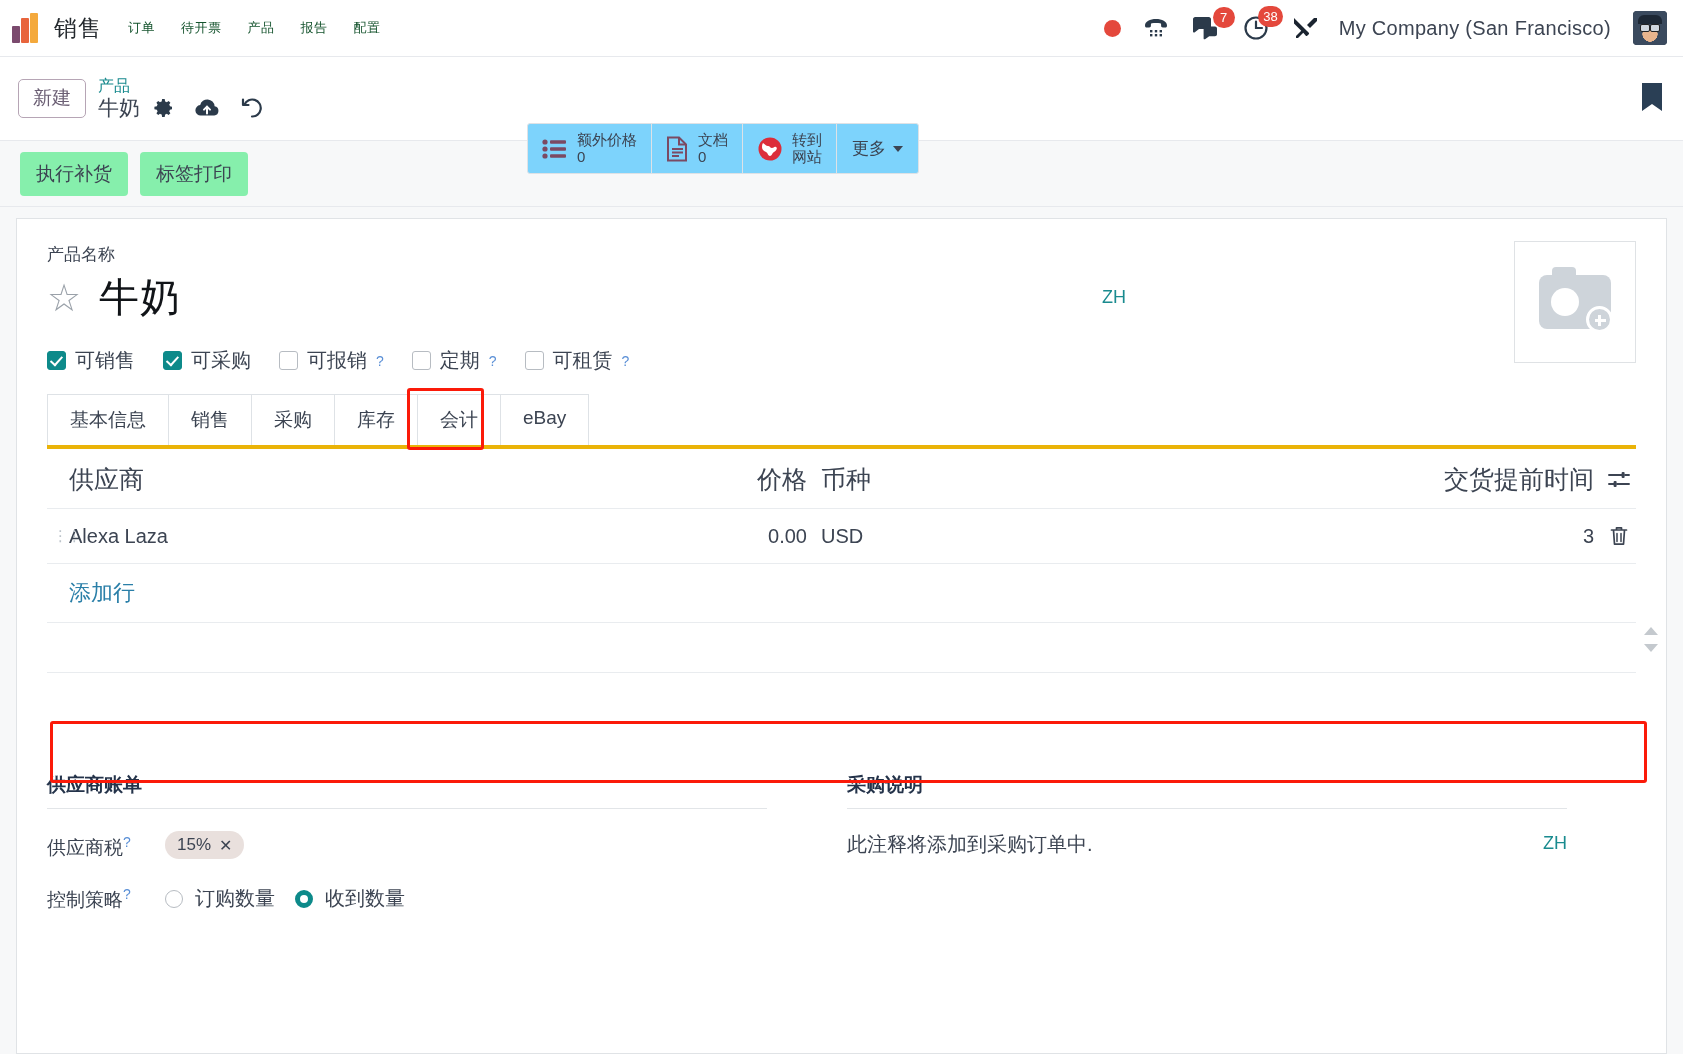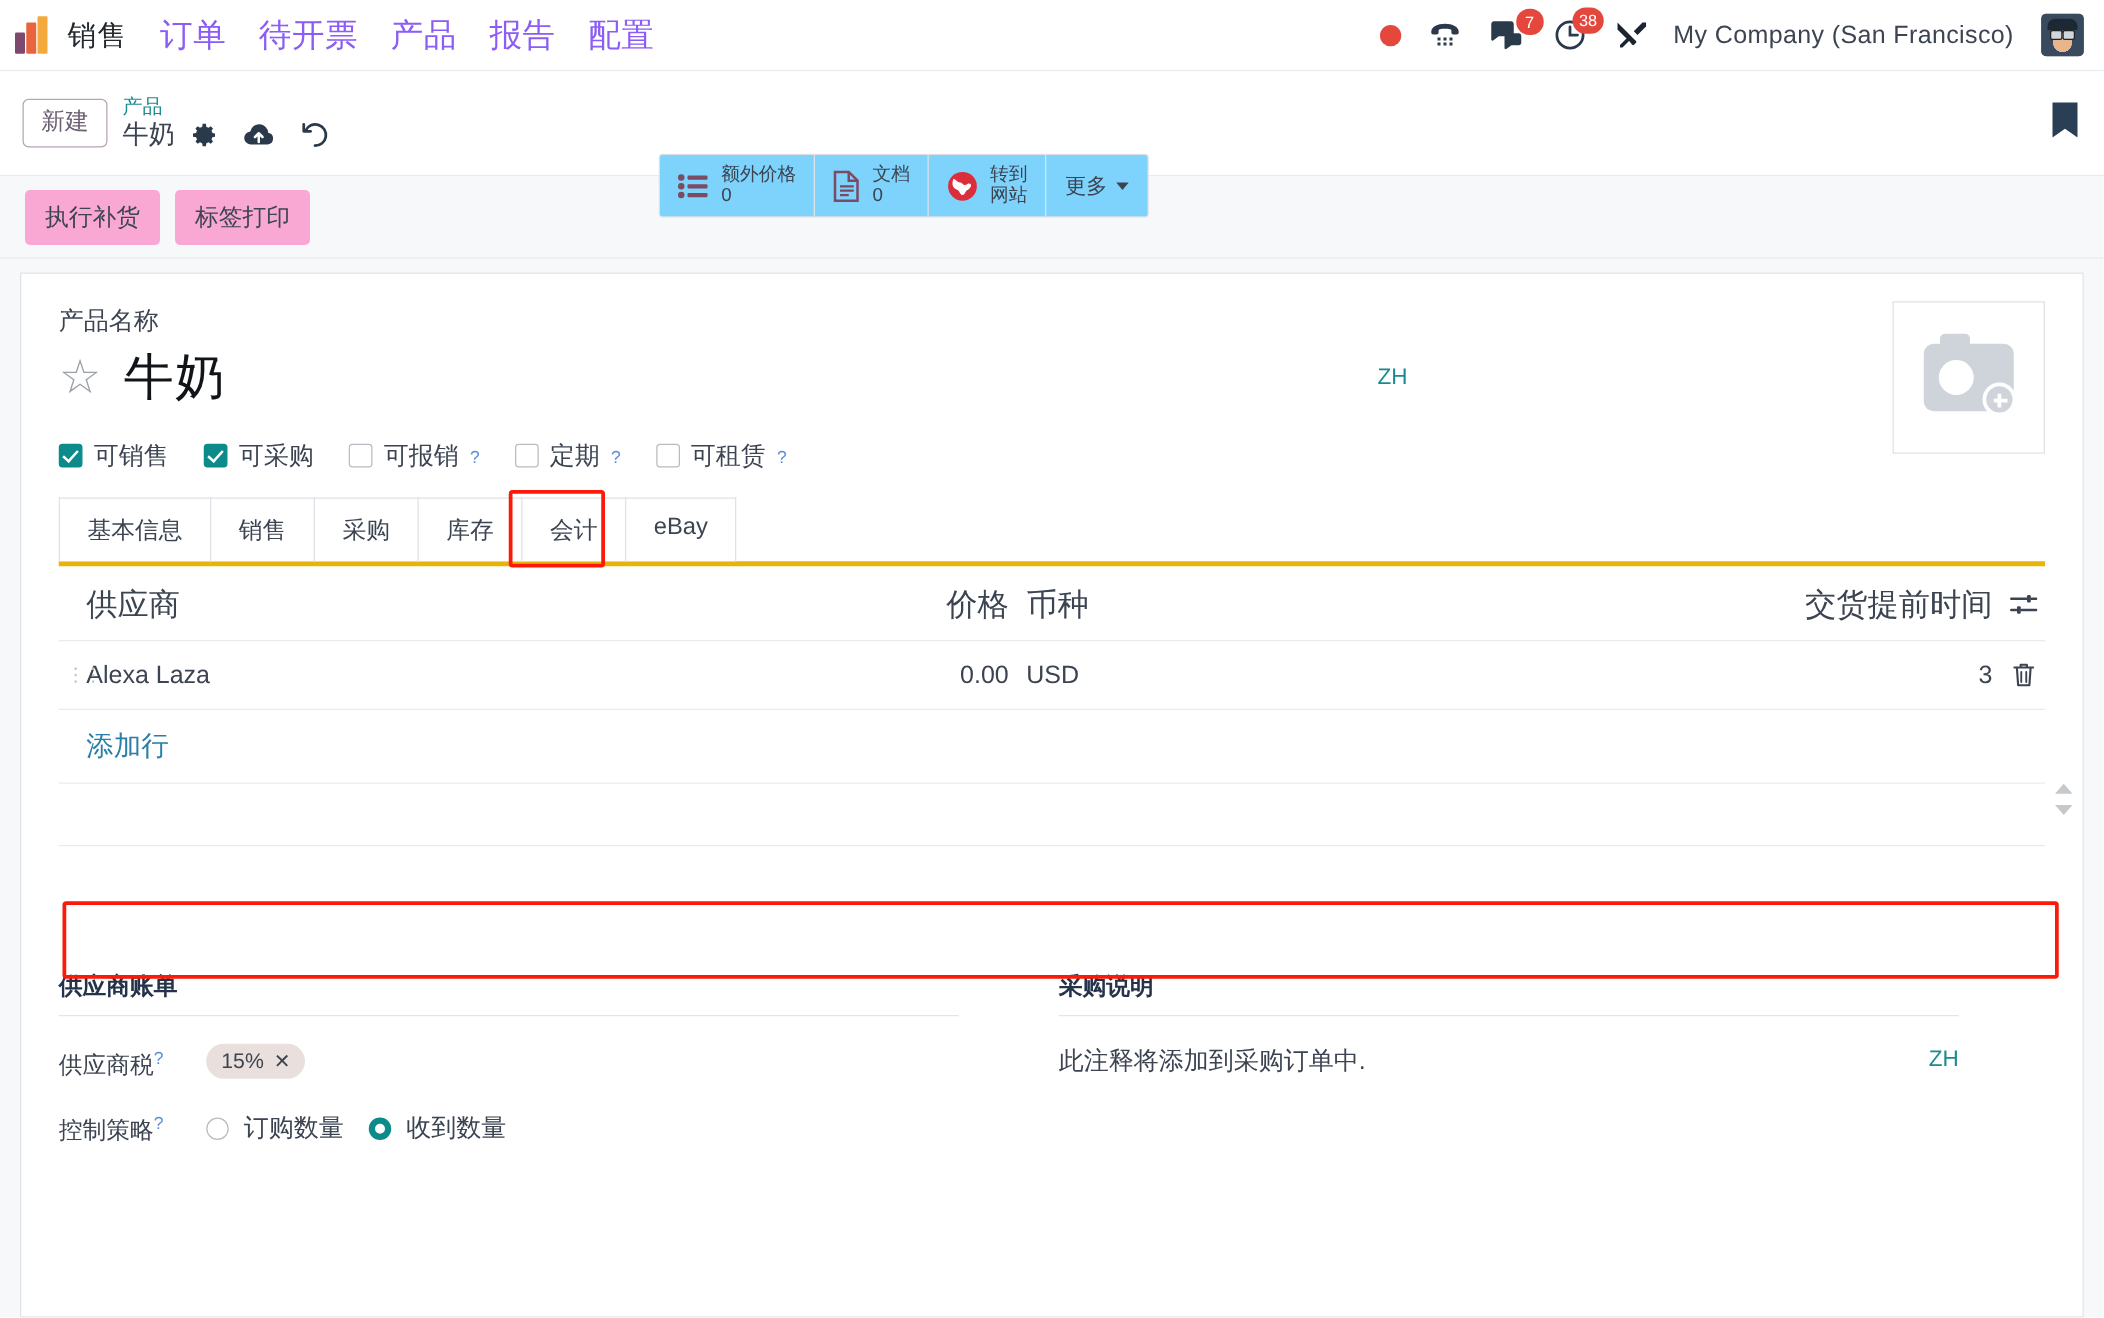--- a/index.html
+++ b/index.html
@@ -27,21 +27,21 @@
   .brand-logo i.b1 { left:0;  width:8px;  height:17px; background:#7b4a6e; }
   .brand-logo i.b2 { left:9px; width:8px; height:25px; background:#e8643c; }
   .brand-logo i.b3 { left:18px; width:8px; height:30px; background:#f4a93c; }
 
   .nav-app {
     font-size:23px; color:#24292e; margin-right:26px; white-space:nowrap;
     letter-spacing:1px;
   }
   .nav-menu { display:flex; align-items:center; gap:26px; }
   .nav-menu .nav-item {
-    font-size:26px; color:#8b5cf6; white-space:nowrap; cursor:pointer;
+    font-size:13px; color:#14532d; white-space:nowrap; cursor:pointer;
     letter-spacing:.5px;
   }
 
   .nav-right {
     margin-left:auto; display:flex; align-items:center; gap:22px;
   }
   .sys-ico { position:relative; display:flex; align-items:center; justify-content:center; cursor:pointer; }
   .dot-red { width:17px;height:17px;border-radius:50%;background:#e4483c; }
   .badge {
     position:absolute; top:-9px; right:-14px;
@@ -96,33 +96,33 @@
   .caret { width:0;height:0;border-left:5px solid transparent;border-right:5px solid transparent;border-top:6px solid #3c4452; }
 
   .bookmark-ico { margin-left:auto; color:#2a3f55; cursor:pointer; }
 
   
   .action-bar {
     background:#f7f8f9; height:66px; display:flex; align-items:center;
     padding:0 20px; gap:12px; border-bottom:1px solid #e7e9ed;
   }
   .act-btn {
-    background:#f9a8d4; border:none; border-radius:4px;
+    background:#86efac; border:none; border-radius:4px;
     font-size:19px; color:#3c4452; padding:9px 16px; cursor:pointer;
     font-family:inherit;
   }
 
   
   .sheet-wrap { background:#f7f8f9; padding:11px 16px 0 16px; height:calc(100% - 207px); }
   .sheet {
     background:#fff; border:1px solid #e0e3e6; height:100%;
     padding:24px 30px 0 30px; position:relative; overflow:hidden;
   }
 
-  .field-label-sm { font-size:20px; color:#3c4452; margin-bottom:4px; }
+  .field-label-sm { font-size:17px; color:#3c4452; margin-bottom:4px; }
   .title-row { display:flex; align-items:center; gap:18px; }
   .star { color:#9aa1a9; font-size:38px; line-height:1; cursor:pointer; }
   .prod-title { font-size:40px; color:#111418; font-weight:400; letter-spacing:1px; }
   .zh-tag { font-size:18px; color:#1a8b8f; cursor:pointer; }
 
   .check-row { display:flex; align-items:center; gap:28px; margin-top:22px; }
   .chk { display:flex; align-items:center; gap:9px; cursor:pointer; }
   .box {
     width:19px;height:19px;border:1.6px solid #b7bcc2;border-radius:3px;background:#fff;
     display:flex;align-items:center;justify-content:center;flex:none;

